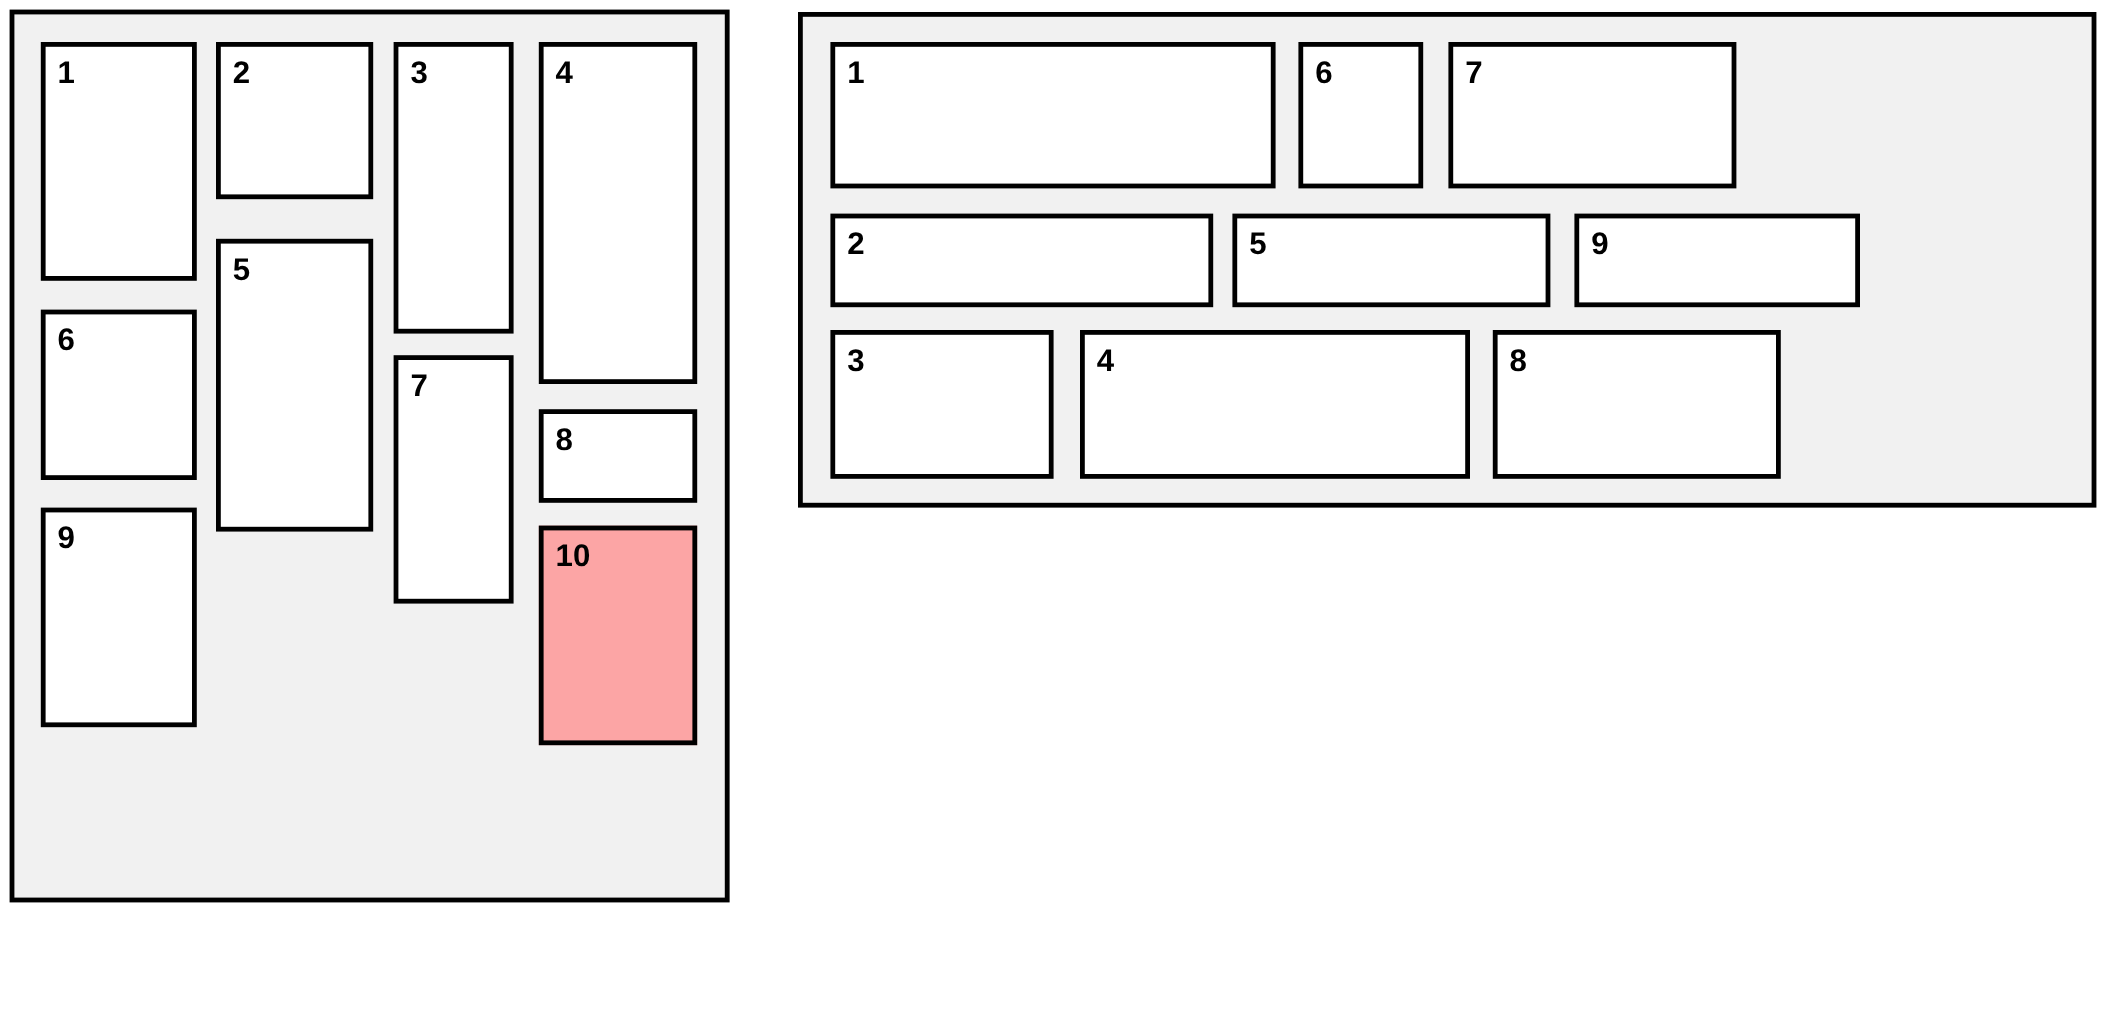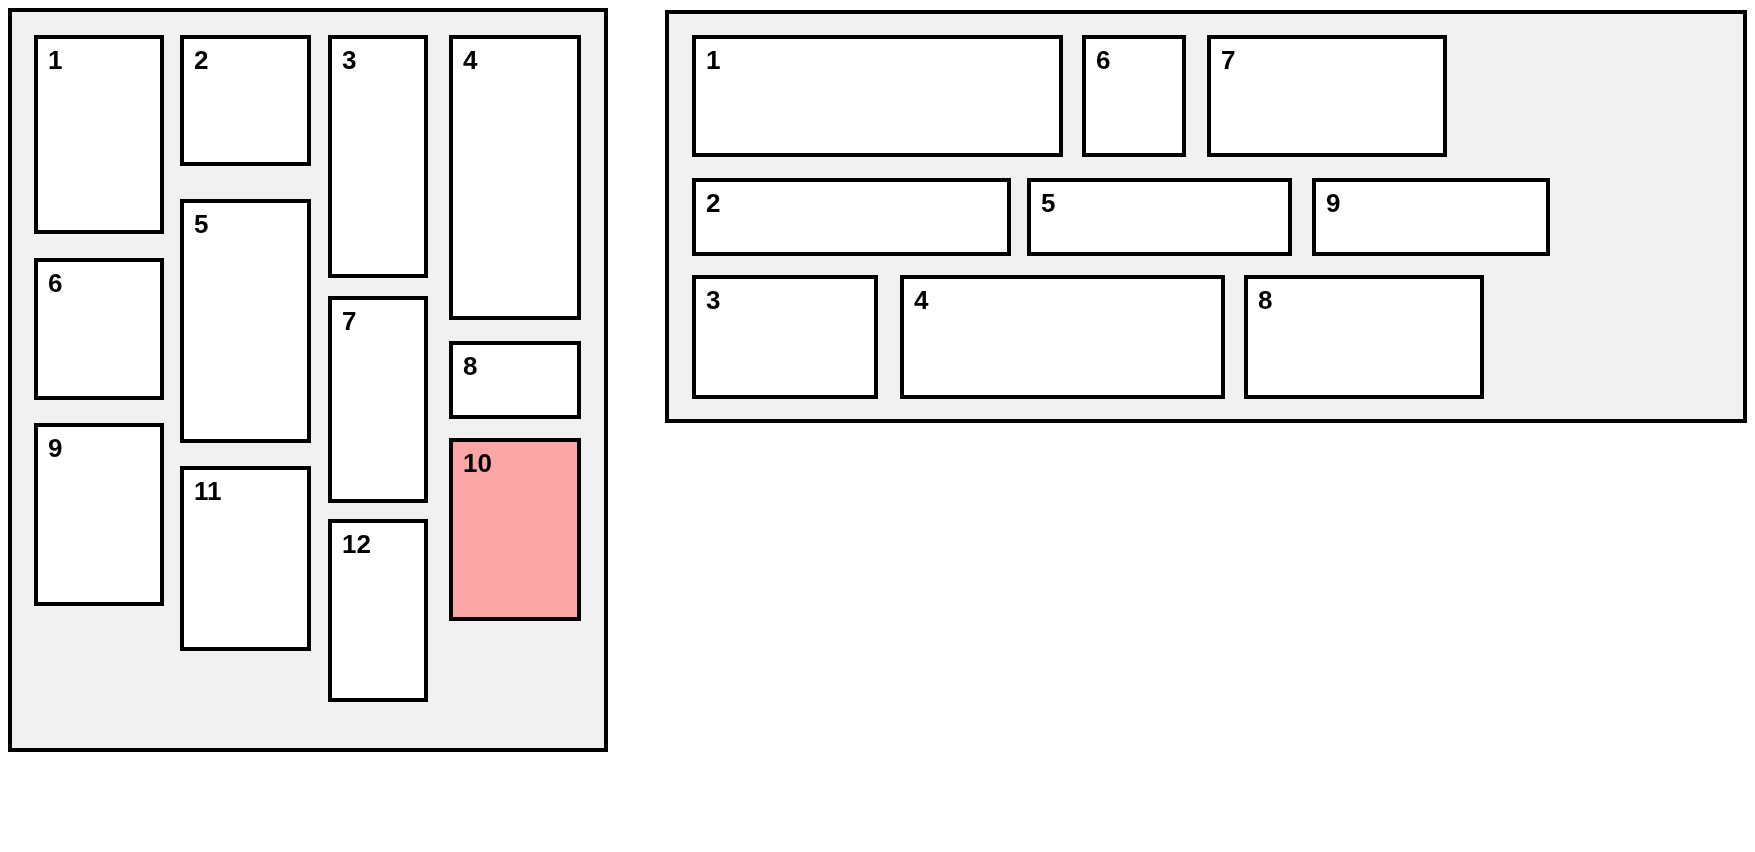--- a/index.html
+++ b/index.html
@@ -69,26 +69,20 @@
       </div>
       <div class="cell" style="left: 437px; top: 329px; width: 132px; height: 78px; background: rgb(255, 255, 255); border-color: rgb(0, 0, 0); border-width: 4px;">
         <span class="cell-label" style="color: rgb(0, 0, 0);">8</span>
       </div>
       <div class="cell" style="left: 22px; top: 411px; width: 130px; height: 183px; background: rgb(255, 255, 255); border-color: rgb(0, 0, 0); border-width: 4px;">
         <span class="cell-label" style="color: rgb(0, 0, 0);">9</span>
       </div>
       <div class="cell" style="left: 437px; top: 426px; width: 132px; height: 183px; background: #fca5a5; border-color: rgb(0, 0, 0); border-width: 4px;">
         <span class="cell-label" style="color: rgb(0, 0, 0);">10</span>
       </div>
-      <div class="cell" style="left: 168px; top: 454px; width: 131px; height: 185px; background: rgb(255, 255, 255); border-color: rgb(0, 0, 0); border-width: 4px;">
-        <span class="cell-label" style="color: rgb(0, 0, 0);">11</span>
-      </div>
-      <div class="cell" style="left: 316px; top: 507px; width: 100px; height: 183px; background: rgb(255, 255, 255); border-color: rgb(0, 0, 0); border-width: 4px;">
-        <span class="cell-label" style="color: rgb(0, 0, 0);">12</span>
-      </div>
     </div>
     <div class="panel" style="left: 665px; top: 10px; width: 1082px; height: 413px; background: rgb(241, 241, 241); border-color: rgb(0, 0, 0); border-width: 4px;">
       <div class="cell" style="left: 23px; top: 21px; width: 371px; height: 122px; background: rgb(255, 255, 255); border-color: rgb(0, 0, 0); border-width: 4px;">
         <span class="cell-label" style="color: rgb(0, 0, 0);">1</span>
       </div>
       <div class="cell" style="left: 413px; top: 21px; width: 104px; height: 122px; background: rgb(255, 255, 255); border-color: rgb(0, 0, 0); border-width: 4px;">
         <span class="cell-label" style="color: rgb(0, 0, 0);">6</span>
       </div>
       <div class="cell" style="left: 538px; top: 21px; width: 240px; height: 122px; background: rgb(255, 255, 255); border-color: rgb(0, 0, 0); border-width: 4px;">
         <span class="cell-label" style="color: rgb(0, 0, 0);">7</span>

